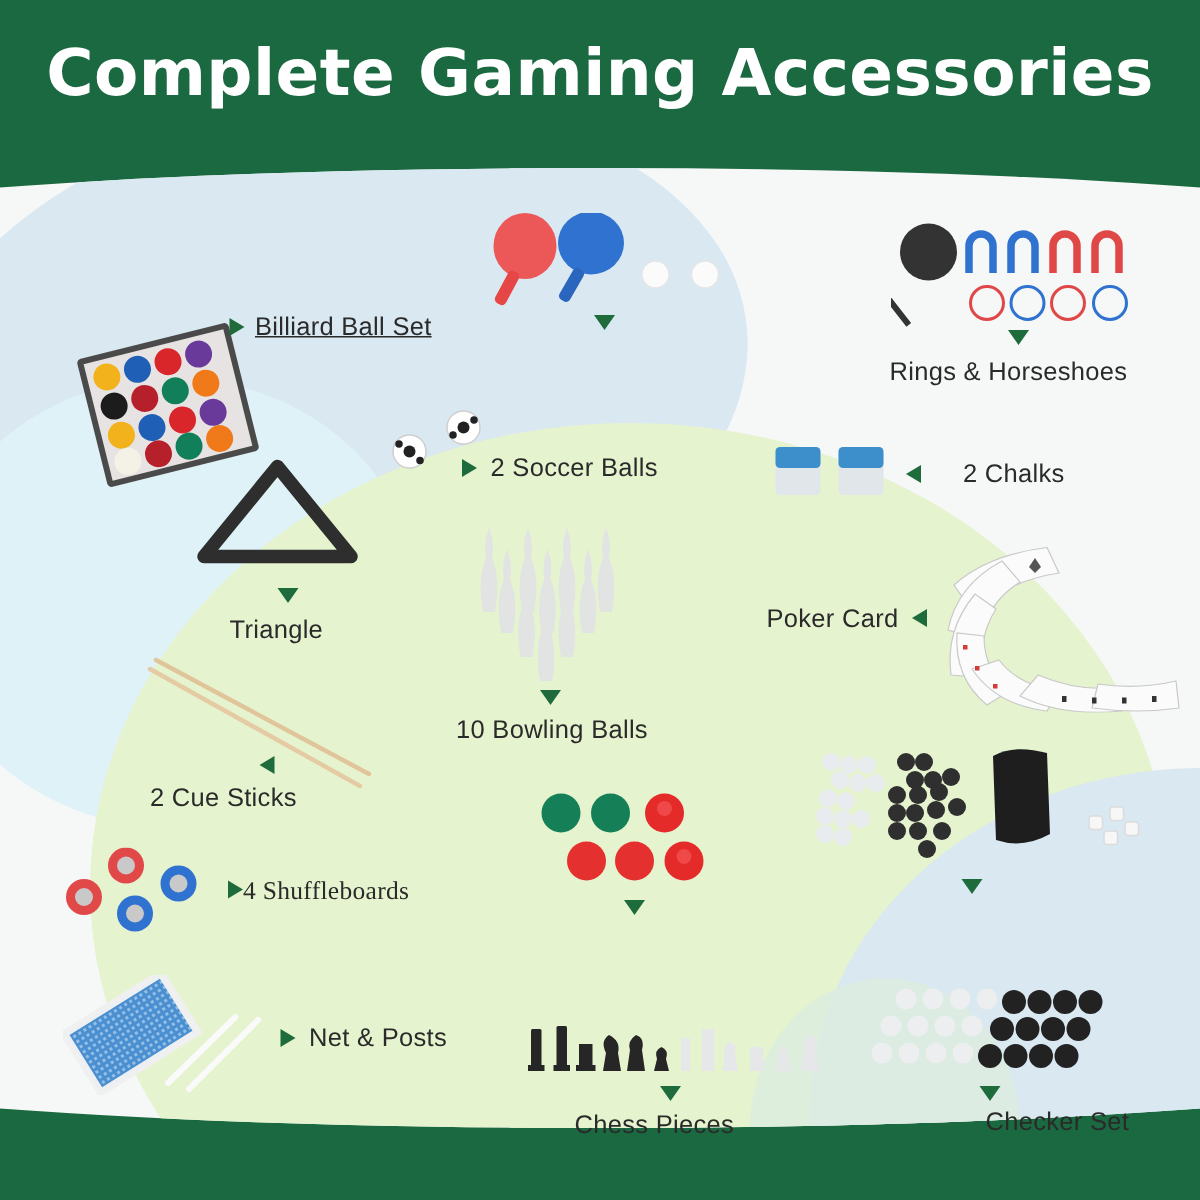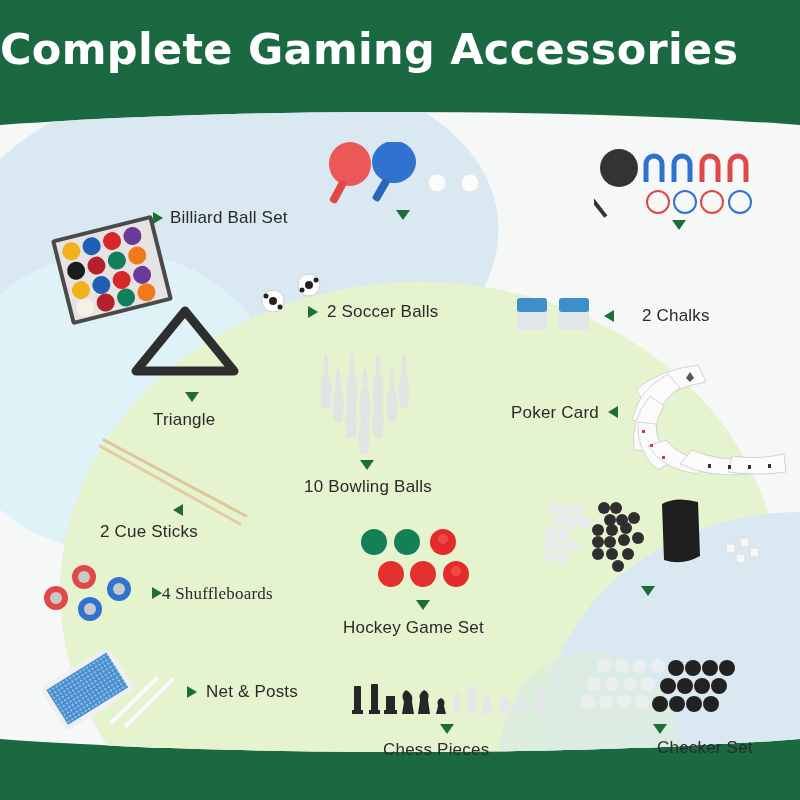--- a/index.html
+++ b/index.html
@@ -1,21 +1,21 @@
 <!DOCTYPE html>
 <html><head>
 <meta charset="utf-8">
 <style>
   * { box-sizing: border-box; margin: 0; padding: 0; }
   html, body { width: 800px; height: 800px; overflow: hidden; background: #1a6940; }
   body { font-family: "DejaVu Sans", sans-serif; position: relative; }
   .stage { position: absolute; left: 0; top: 0; width: 800px; height: 800px; overflow: hidden; background: #1a6940; }
   .panel { position: absolute; left: -200px; top: 112px; width: 1200px; height: 640px; border-radius: 50% / 8%; background: #f6f7f7; overflow: hidden; }
   .blob { position: absolute; border-radius: 50%; }
-  .title { position: absolute; left: 0; top: 24px; width: 800px; text-align: left; color: #ffffff; font-weight: bold; font-size: 43px; letter-spacing: 0.3px; font-family: "DejaVu Sans", sans-serif; }
+  .title { position: absolute; left: 0; top: 24px; width: 800px; text-align: center; color: #ffffff; font-weight: bold; font-size: 43px; letter-spacing: 0.3px; font-family: "DejaVu Sans", sans-serif; }
   .label { position: absolute; font-size: 17px; color: #2a2a2a; white-space: nowrap; font-family: "Liberation Sans", sans-serif; letter-spacing: 0.2px; }
   .arr { position: absolute; width: 0; height: 0; }
   .arr.right { border-top: 6px solid transparent; border-bottom: 6px solid transparent; border-left: 10px solid #1e6b3c; }
   .arr.left { border-top: 6px solid transparent; border-bottom: 6px solid transparent; border-right: 10px solid #1e6b3c; }
   .arr.down { border-left: 7px solid transparent; border-right: 7px solid transparent; border-top: 10px solid #1e6b3c; }
   .art { position: absolute; }
 </style>
 </head>
 <body>
 
@@ -51,21 +51,21 @@
             <circle cx="90" cy="70" r="9" fill="#6a3a9a"></circle>
           <circle cx="27" cy="88" r="9" fill="#f4f1e6"></circle>
             <circle cx="48" cy="88" r="9" fill="#b5202a"></circle>
             <circle cx="69" cy="88" r="9" fill="#11805a"></circle>
             <circle cx="90" cy="88" r="9" fill="#f07a1a"></circle>
         </g>
       </g>
     </svg>
   </div>
   <div class="arr right" style="left:153px;top:212px;"></div>
-  <div class="label" style="left:170px;top:208px;">Billiard Ball Set</div>
+  <div class="label" style="left:170px;top:208px;text-decoration:underline;">Billiard Ball Set</div>
 
   <div class="art" style="left:322px;top:142px;width:170px;height:70px;">
     <svg width="170" height="70" viewBox="0 0 170 70">
       <ellipse cx="28" cy="22" rx="21" ry="22" fill="#ec5757"></ellipse>
         <rect x="12" y="38" width="8" height="24" rx="3" fill="#e64646" transform="rotate(28 16 50)"></rect>
       <ellipse cx="72" cy="20" rx="22" ry="21" fill="#2f72d0"></ellipse>
         <rect x="55" y="36" width="8" height="24" rx="3" fill="#2a66be" transform="rotate(30 59 48)"></rect>
       <circle cx="115" cy="41" r="9" fill="#fbfbfb" stroke="#e6e6e6"></circle>
         <circle cx="148" cy="41" r="9" fill="#fbfbfb" stroke="#e6e6e6"></circle>
     </svg>
@@ -80,20 +80,21 @@
       <path d="M80 34 V16 a8 8 0 0 1 16 0 V34" fill="none" stroke="#2f72d0" stroke-width="5"></path>
       <path d="M108 34 V16 a8 8 0 0 1 16 0 V34" fill="none" stroke="#e04848" stroke-width="5"></path>
       <path d="M136 34 V16 a8 8 0 0 1 16 0 V34" fill="none" stroke="#e04848" stroke-width="5"></path>
       <circle cx="64" cy="54" r="11" fill="none" stroke="#e04848" stroke-width="2"></circle>
       <circle cx="91" cy="54" r="11" fill="none" stroke="#2f72d0" stroke-width="2"></circle>
       <circle cx="118" cy="54" r="11" fill="none" stroke="#e04848" stroke-width="2"></circle>
       <circle cx="146" cy="54" r="11" fill="none" stroke="#2f72d0" stroke-width="2"></circle>
     </svg>
   </div>
   <div class="arr down" style="left:672px;top:220px;"></div>
+  <div class="label" style="left:593px;top:238px;">Rings &amp; Horseshoes</div>
 
   <div class="art" style="left:260px;top:272px;width:70px;height:45px;">
     <svg width="70" height="45" viewBox="0 0 70 45">
       <circle cx="13" cy="29" r="11" fill="#fff" stroke="#cfcfcf"></circle>
         <circle cx="13" cy="29" r="4" fill="#222"></circle>
         <circle cx="6" cy="24" r="2.5" fill="#222"></circle>
         <circle cx="20" cy="35" r="2.5" fill="#222"></circle>
       <circle cx="49" cy="13" r="11" fill="#fff" stroke="#cfcfcf"></circle>
         <circle cx="49" cy="13" r="4" fill="#222"></circle>
         <circle cx="42" cy="18" r="2.5" fill="#222"></circle>
@@ -199,21 +200,20 @@
         <circle cx="47" cy="15" r="13" fill="#158058"></circle>
       <circle cx="83" cy="15" r="13" fill="#e52a2a"></circle>
         <circle cx="83" cy="12" r="5" fill="#f04848"></circle>
       <circle cx="31" cy="47" r="13" fill="#e53030"></circle>
         <circle cx="63" cy="47" r="13" fill="#e53030"></circle>
       <circle cx="96" cy="47" r="13" fill="#e52a2a"></circle>
         <circle cx="96" cy="44" r="5" fill="#f04848"></circle>
     </svg>
   </div>
   <div class="arr down" style="left:416px;top:600px;"></div>
-  <div class="label" style="left:343px;top:618px;">Hockey Game Set</div>
 
   <div class="art" style="left:538px;top:498px;width:222px;height:86px;">
     <svg width="222" height="86" viewBox="0 0 222 86">
       <g fill="#e9ecef">
         <circle cx="16" cy="10" r="6"></circle>
           <circle cx="28" cy="12" r="6"></circle>
           <circle cx="40" cy="12" r="6"></circle>
           <circle cx="22" cy="22" r="6"></circle>
           <circle cx="34" cy="24" r="6"></circle>
           <circle cx="46" cy="24" r="6"></circle>

